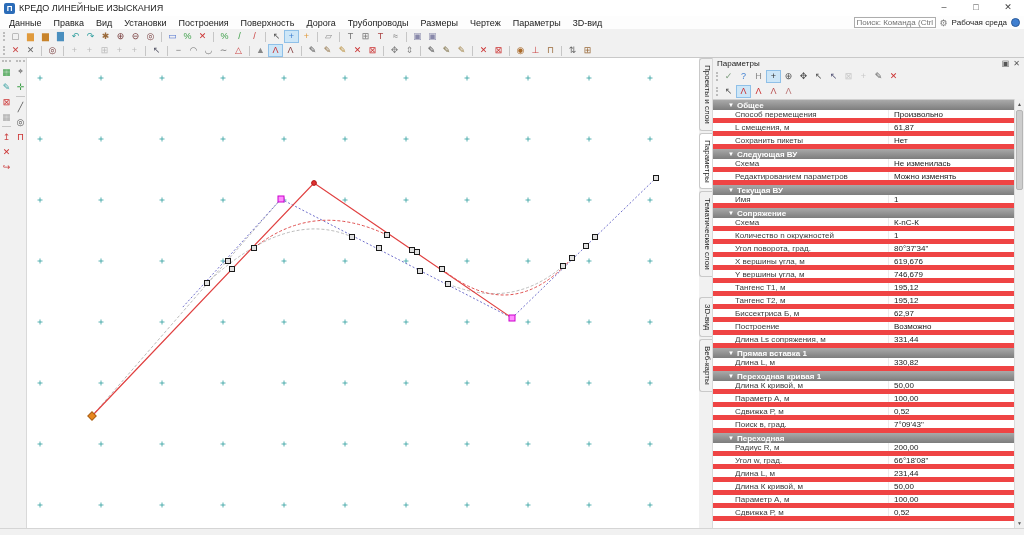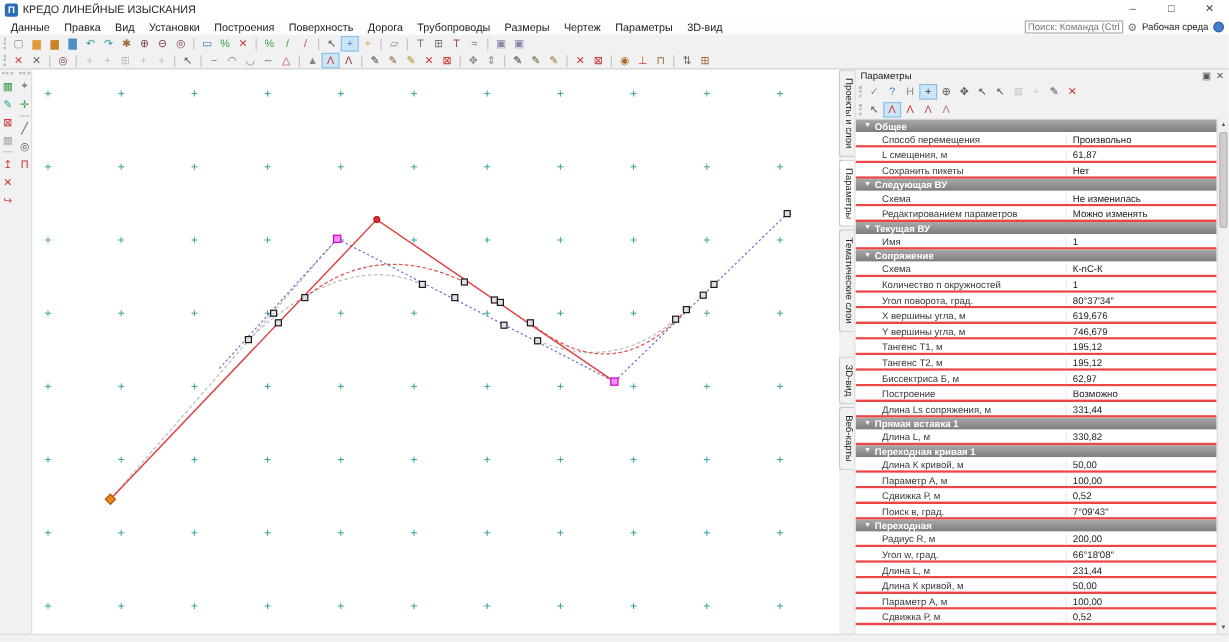--- a/index.html
+++ b/index.html
@@ -51,23 +51,23 @@
 
   
   .panel { width:312px; background:#f1f1f1; border-left:1px solid #d9d9d9; display:flex; flex-direction:column; position:relative; }
   .panel-title { height:11px; display:flex; align-items:center; padding:0 4px; font-size:8px; color:#222; }
   .pt-icons { margin-left:auto; display:flex; gap:4px; font-size:8px; color:#555; }
   .panel-tb { display:flex; align-items:center; padding-left:2px; }
   .panel-tb.t1 { height:15px; }
   .panel-tb.t2 { height:15px; }
   .panel-tb::before { content:""; border-left:2px dotted #bcbcbc; height:9px; margin:0 3px 0 1px; }
   .panel-grid { flex:1; background:#fff; overflow:hidden; margin-right:10px; border-top:1px solid #cfcfcf; }
-  .psec { height:10px; background:linear-gradient(#a9a9a9,#7d7d7d); color:#fff; font-weight:bold; font-size:8px; display:flex; align-items:center; padding-left:7px; gap:3px; }
+  .psec { height:10px; background:linear-gradient(#a9a9a9,#7d7d7d); color:#fff; font-weight:bold; font-size:8px; display:flex; align-items:center; padding-left:15px; gap:3px; }
   .psec .chev { font-size:6px; font-weight:normal; }
-  .prow { height:13px; display:flex; background:#fff; border-bottom:2px solid #ef4444;align-items:flex-end; }
+  .prow { height:13px; display:flex; background:#fff; border-bottom:5px solid #ef4444; }
   .plabel { width:176px; padding-left:22px; display:flex; align-items:center; color:#3a3a3a; border-right:1px solid #ececec; font-size:8px; white-space:nowrap; overflow:hidden; }
   .pvalue { flex:1; padding-left:5px; display:flex; align-items:center; color:#1a1a1a; font-size:8px; white-space:nowrap; }
   .panel-scroll { position:absolute; right:0; top:41px; bottom:0; width:10px; background:#f0f0f0; border-left:1px solid #dcdcdc; }
   .scroll-btn { position:absolute; left:0; width:9px; height:10px; text-align:center; font-size:5px; line-height:10px; color:#555; background:#f0f0f0; }
   .scroll-btn.up { top:0; }
   .scroll-btn.down { bottom:0; }
   .scroll-thumb { position:absolute; left:1px; top:11px; width:7px; height:80px; background:#cdcdcd; border:1px solid #b5b5b5; border-radius:2px; }
 
   .statusbar { height:7px; background:#f1f1f1; border-top:1px solid #d5d5d5; }
 </style>

